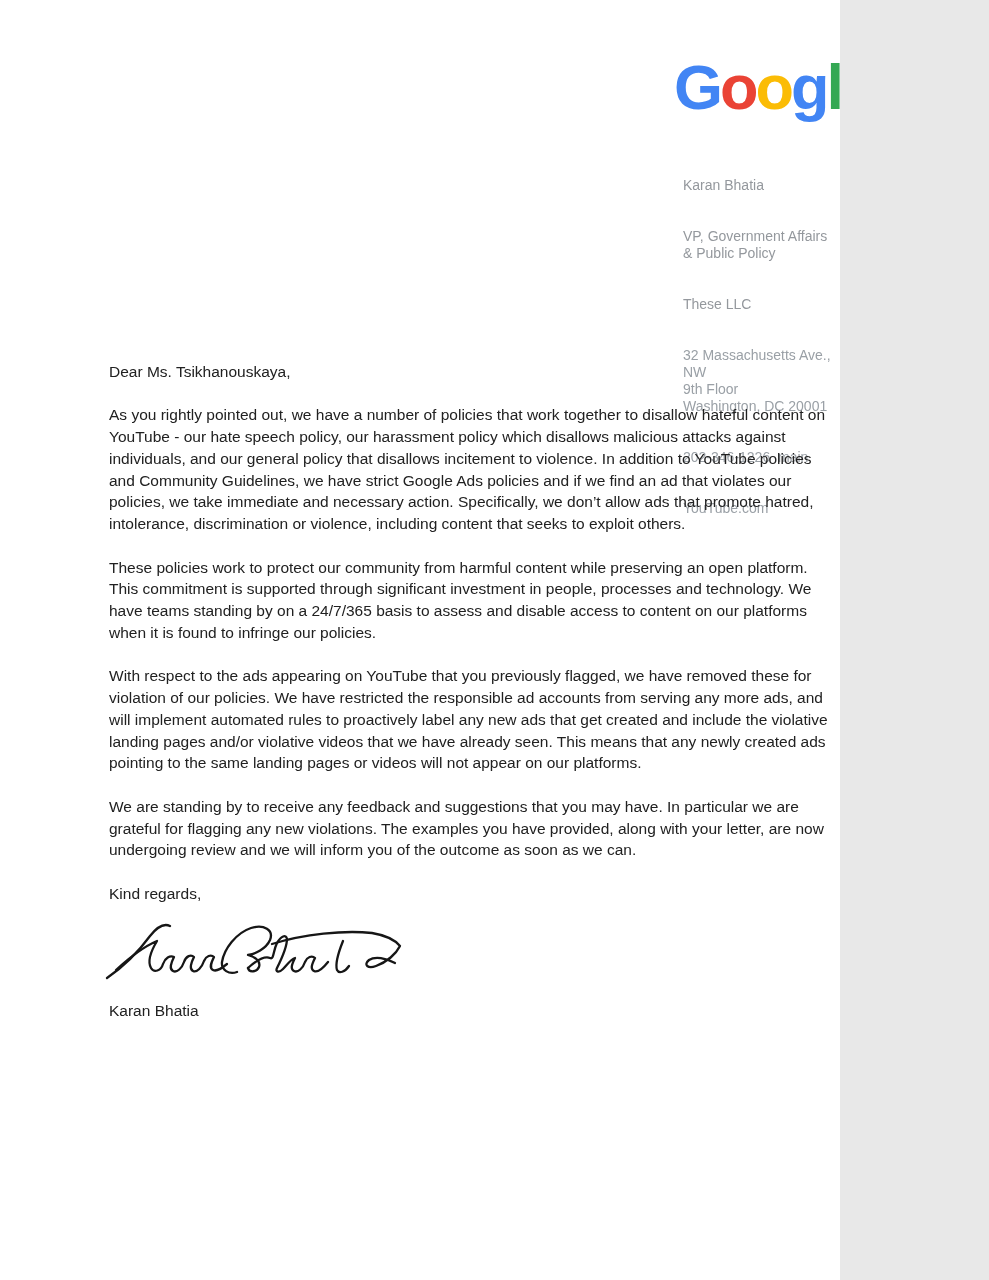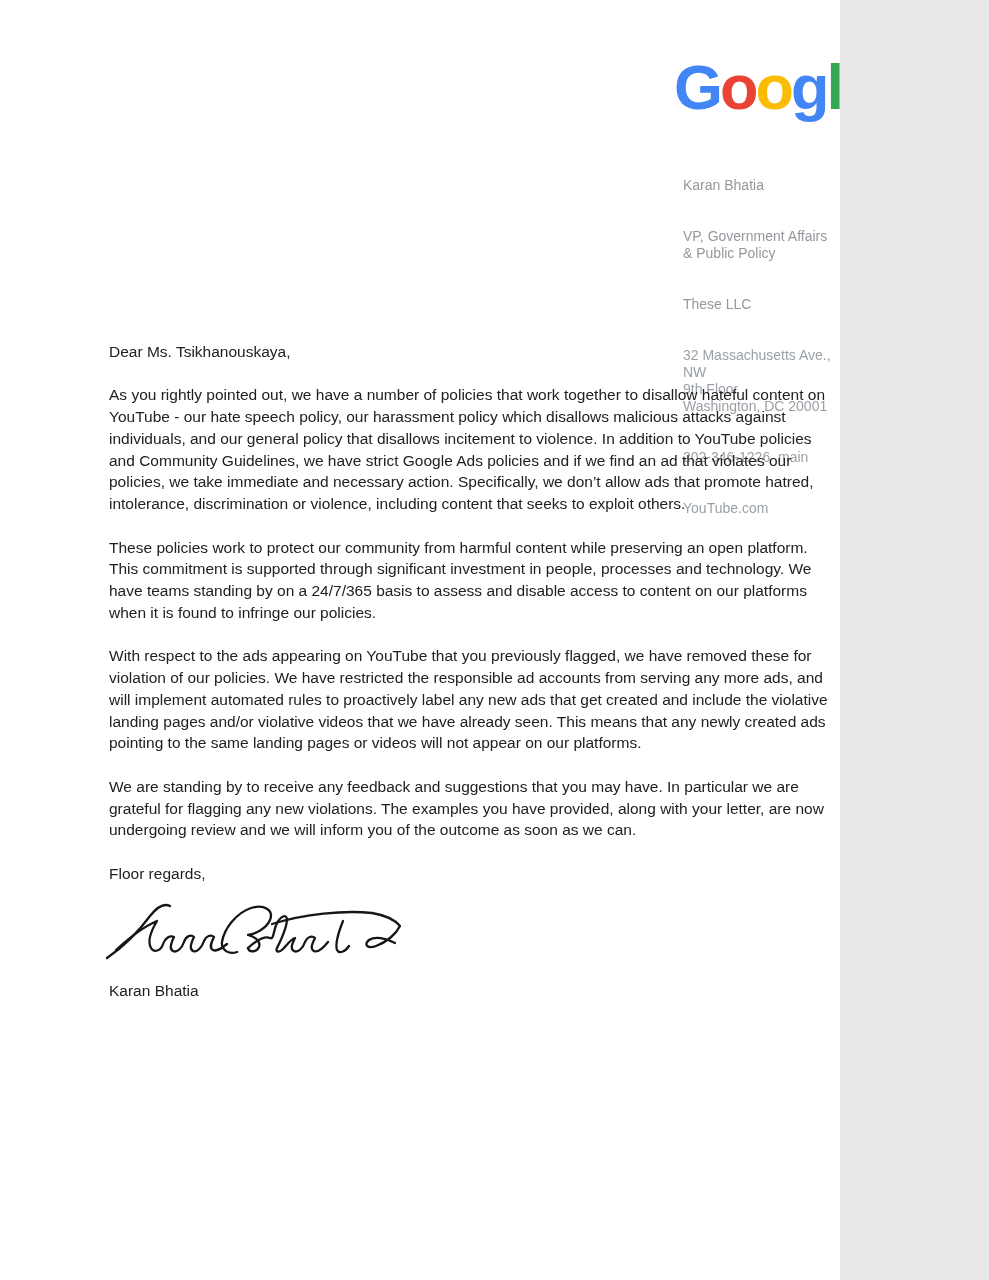--- a/index.html
+++ b/index.html
@@ -39,20 +39,21 @@
     left: 109px;
     top: 341px;
     width: 782px;
     font-size: 15.5px;
     line-height: 21.8px;
     color: #212121;
   }
   .para {
     white-space: pre-wrap;
     margin-bottom: 21.5px;
+    margin-top: 20px;
   }
   .signature-block {
     margin-top: -4px;
     height: 74px;
   }
   .signature-svg { display: block; margin-left: -5px; }
   .sig-stroke {
     fill: none;
     stroke: #161616;
     stroke-width: 2.3;
@@ -94,21 +95,21 @@
 have teams standing by on a 24/7/365 basis to assess and disable access to content on our platforms
 when it is found to infringe our policies.</div>
     <div class="para">With respect to the ads appearing on YouTube that you previously flagged, we have removed these for
 violation of our policies. We have restricted the responsible ad accounts from serving any more ads, and
 will implement automated rules to proactively label any new ads that get created and include the violative
 landing pages and/or violative videos that we have already seen. This means that any newly created ads
 pointing to the same landing pages or videos will not appear on our platforms.</div>
     <div class="para">We are standing by to receive any feedback and suggestions that you may have. In particular we are
 grateful for flagging any new violations. The examples you have provided, along with your letter, are now
 undergoing review and we will inform you of the outcome as soon as we can.</div>
-    <div class="para">Floor regards,</div>
+    <div class="para">Kind regards,</div>
 
     <div class="signature-block">
       <svg class="signature-svg" width="300" height="64" viewBox="0 0 300 64" aria-hidden="true">
 
         <path class="sig-stroke" d="M66,4 C60,1 53,5 46,14 C35,29 19,45 3,56"></path>
 
         <path class="sig-stroke" d="M12,48 C25,36 39,25 53,19 C47,29 43,39 47,46 C50,51 57,49 59,42 C61,36 66,33 70,35 C67,41 65,47 69,49 C73,51 78,46 80,40 C82,34 87,32 90,35 C87,41 85,47 89,49 C93,51 98,45 100,39 C102,34 107,32 110,35 C107,41 105,46 109,48 C113,50 118,46 123,42"></path>
 
         <path class="sig-stroke" d="M133,50 C125,53 117,48 118,40 C120,27 132,11 147,6 C160,2 170,8 166,18 C162,27 151,32 144,33 C151,35 157,39 155,45 C153,50 145,51 144,46"></path>
 

